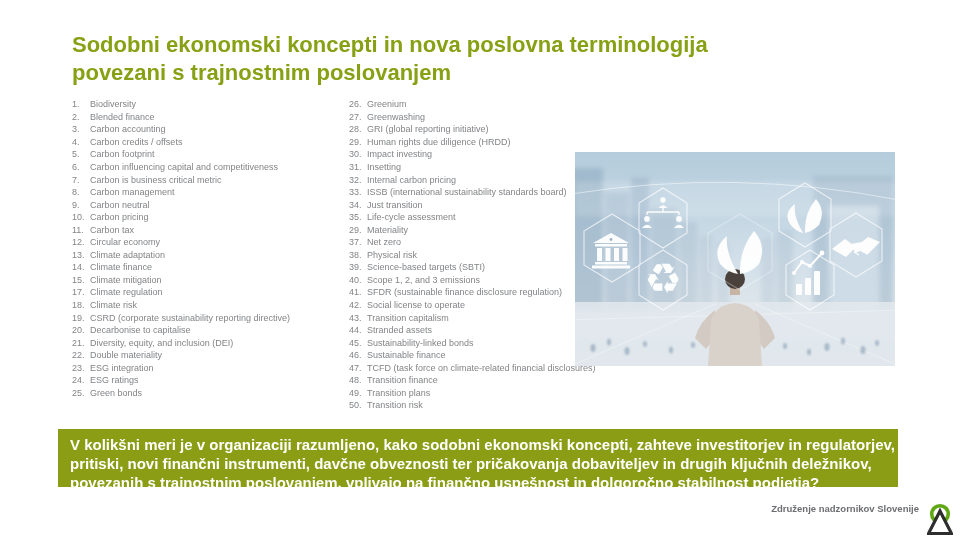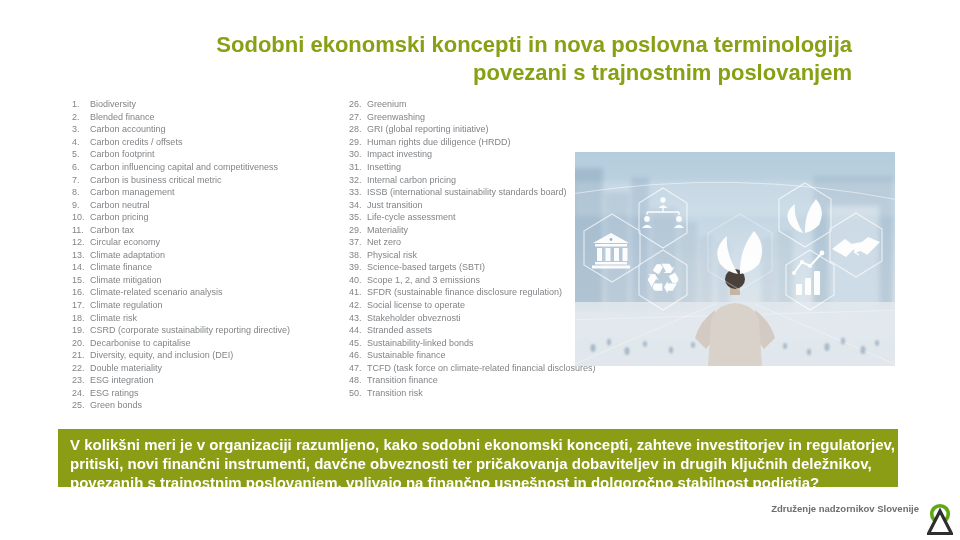--- a/index.html
+++ b/index.html
@@ -1,21 +1,21 @@
 <!DOCTYPE html>
 <html style="--title-green: #87A014; --banner-green: #8A9D15; --list-gray: #828487; --footer-gray: #6D6E71; --logo-green: #5FA814; --logo-dark: #2E2E2E;"><head>
 <meta charset="utf-8">
 <style>
   html,body{margin:0;padding:0;background:#fff;}
   .slide{position:relative;width:960px;height:540px;background:#fff;overflow:hidden;
          font-family:"Liberation Sans","DejaVu Sans",sans-serif;}
 
   
   .title{position:absolute;left:72px;top:31px;width:780px;
-         font-size:22px;font-weight:bold;line-height:28px;color:var(--title-green,#87A014);text-align:right;}
+         font-size:22px;font-weight:bold;line-height:28px;color:var(--title-green,#87A014);}
 
   
   .terms{position:absolute;top:98px;display:flex;flex-direction:column;}
   #terms-left{left:72px;width:252px;}
   #terms-right{left:349px;width:262px;}
   .term-row{display:flex;align-items:center;height:12.55px;font-size:9px;color:var(--list-gray,#828487);}
   .t-num{flex:0 0 18px;}
   .t-label{white-space:nowrap;}
 
   
@@ -98,24 +98,20 @@
       </div>
       <div class="term-row">
         <span class="t-num">14.</span>
         <span class="t-label">Climate finance</span>
       </div>
       <div class="term-row">
         <span class="t-num">15.</span>
         <span class="t-label">Climate mitigation</span>
       </div>
       <div class="term-row">
-        <span class="t-num">16.</span>
-        <span class="t-label">Climate-related scenario analysis</span>
-      </div>
-      <div class="term-row">
         <span class="t-num">17.</span>
         <span class="t-label">Climate regulation</span>
       </div>
       <div class="term-row">
         <span class="t-num">18.</span>
         <span class="t-label">Climate risk</span>
       </div>
       <div class="term-row">
         <span class="t-num">19.</span>
         <span class="t-label">CSRD (corporate sustainability reporting directive)</span>
@@ -209,41 +205,45 @@
       <div class="term-row">
         <span class="t-num">41.</span>
         <span class="t-label">SFDR (sustainable finance disclosure regulation)</span>
       </div>
       <div class="term-row">
         <span class="t-num">42.</span>
         <span class="t-label">Social license to operate</span>
       </div>
       <div class="term-row">
         <span class="t-num">43.</span>
-        <span class="t-label">Stakeholder obveznosti</span>
+        <span class="t-label">Transition capitalism</span>
       </div>
       <div class="term-row">
         <span class="t-num">44.</span>
         <span class="t-label">Stranded assets</span>
       </div>
       <div class="term-row">
         <span class="t-num">45.</span>
         <span class="t-label">Sustainability-linked bonds</span>
       </div>
       <div class="term-row">
         <span class="t-num">46.</span>
         <span class="t-label">Sustainable finance</span>
       </div>
       <div class="term-row">
         <span class="t-num">47.</span>
         <span class="t-label">TCFD (task force on climate-related financial disclosures)</span>
       </div>
       <div class="term-row">
         <span class="t-num">48.</span>
         <span class="t-label">Transition finance</span>
+      </div>
+      <div class="term-row">
+        <span class="t-num">49.</span>
+        <span class="t-label">Transition plans</span>
       </div>
       <div class="term-row">
         <span class="t-num">50.</span>
         <span class="t-label">Transition risk</span>
       </div>
     </div>
 
   <div class="photo">
     <svg width="320" height="214" viewBox="0 0 320 214">
       <defs>

